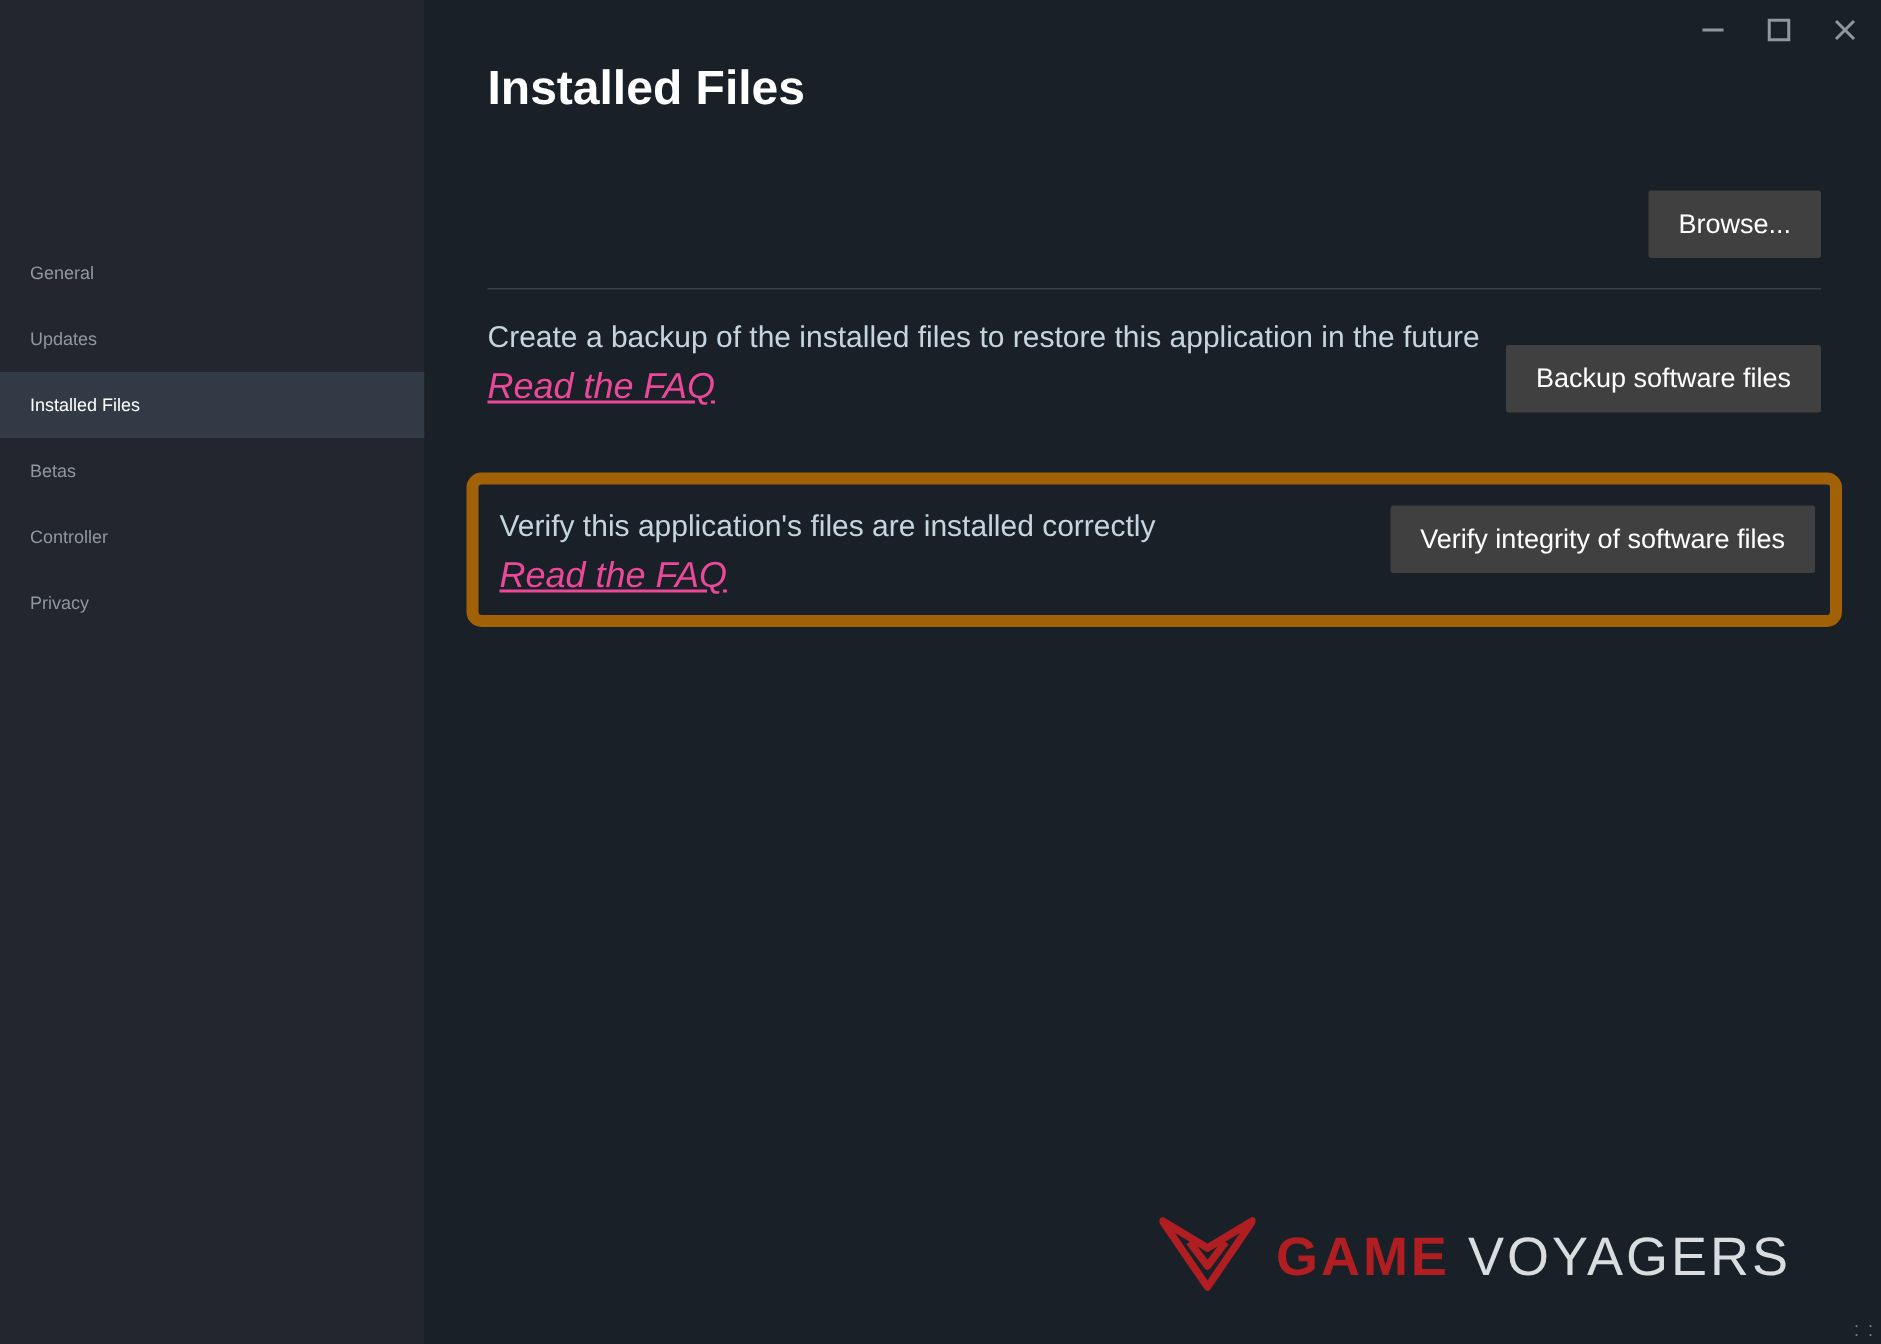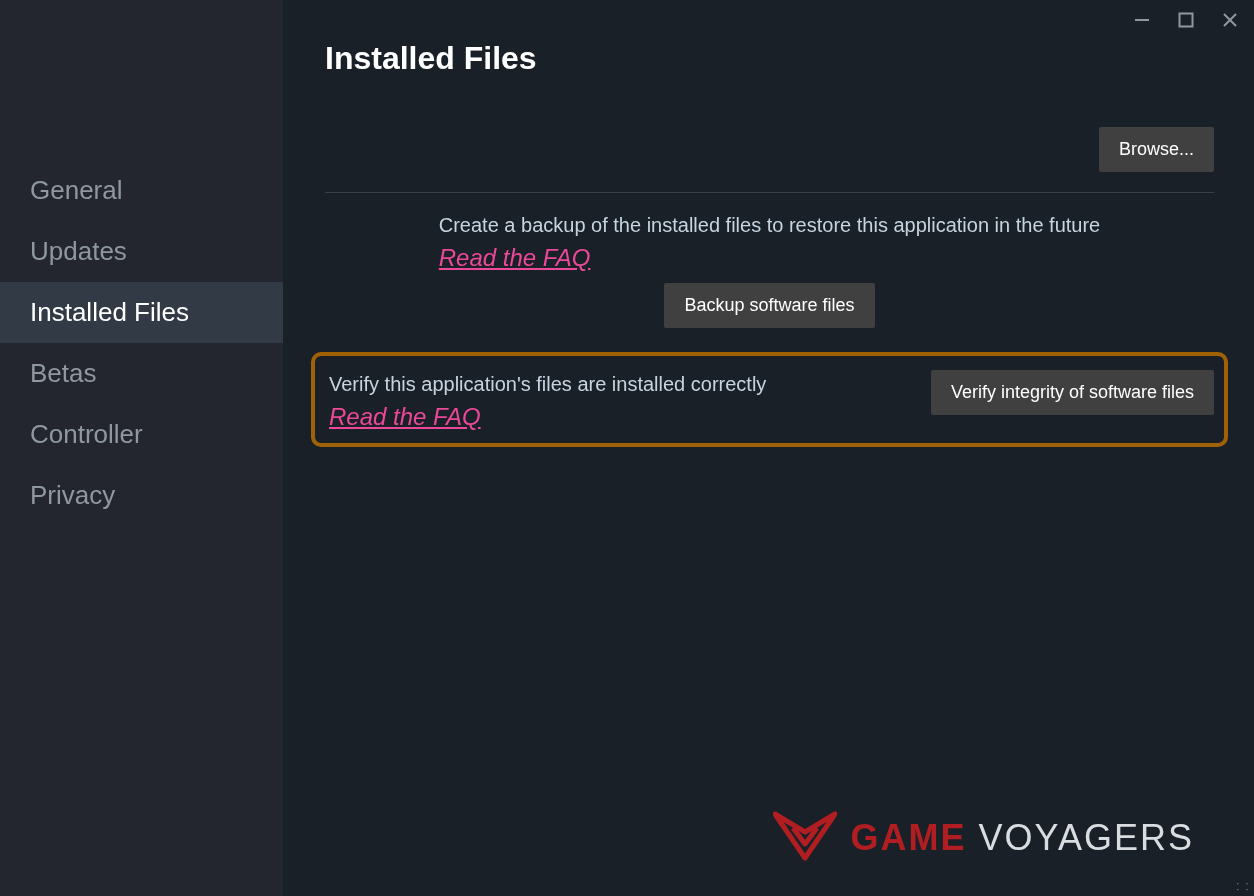--- a/index.html
+++ b/index.html
@@ -15,22 +15,22 @@
     .sidebar {
       position: absolute;
       left: 0;
       top: 0;
       width: 283px;
       height: 100%;
       background: #23262e;
       padding-top: 160px;
     }
     .sidebar-item {
-      padding: 15px 0 15px 30px;
-      font-size: 26px;
+      padding: 15px 0 15px 20px;
+      font-size: 12px;
       color: #8f98a0;
       cursor: pointer;
     }
     .sidebar-item.active {
       background: #323a45;
       color: #ffffff;
     }
     .main {
       position: absolute;
       left: 283px;
@@ -60,46 +60,45 @@
       cursor: pointer;
       border-radius: 2px;
     }
     .divider {
       border: none;
       border-top: 1px solid #3a4048;
       margin-bottom: 18px;
     }
     .row {
       display: flex;
-      align-items: center;
+      align-items: flex-end;
       justify-content: space-between;
       padding: 0 0 24px 0;
       gap: 8px;
-      flex-direction: column;
     }
     .row-text {
       flex: 1;
       font-size: 20px;
       color: #c6d4df;
       line-height: 1.4;
     }
     .faq-link {
       color: #ec4899;
       text-decoration: underline;
       cursor: pointer;
       display: inline-block;
       margin-top: 2px;
       font-size: 24px;
       font-style: italic;
     }
     .highlight-box {
-      border: 4px solid #a16207;
+      border: 8px solid #a16207;
       border-radius: 10px;
       padding: 14px 10px 10px 10px;
-      margin: 0 -14px 0 -14px;
+      margin: 16px -14px 0 -14px;
       display: flex;
       align-items: flex-start;
       justify-content: space-between;
       gap: 20px;
     }
     .highlight-box .row-text { padding-left: 4px; }
     .window-controls {
       position: absolute;
       top: 10px;
       right: 14px;

